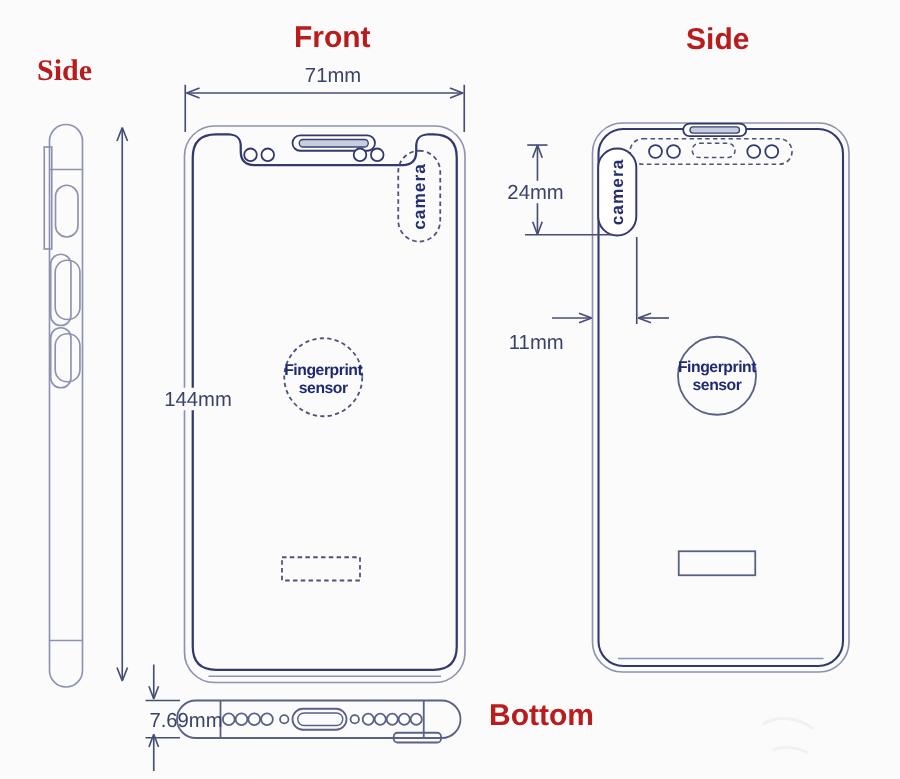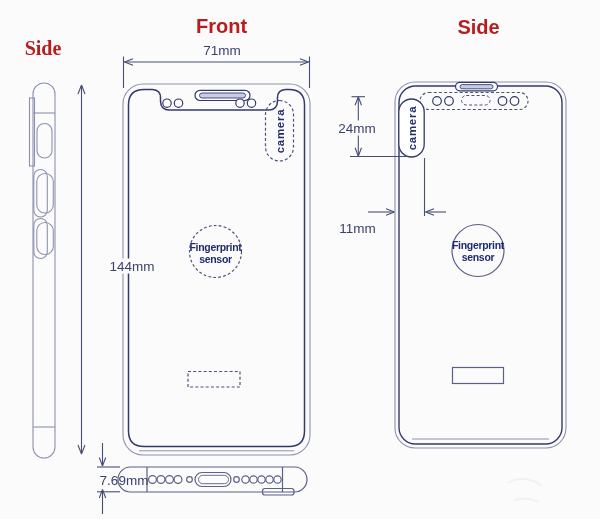--- a/index.html
+++ b/index.html
@@ -130,20 +130,21 @@
     <g stroke="#f3f0ea" stroke-width="2" opacity="0.9">
       <path d="M508,483 q10,-6 22,-3 q8,2 12,6"></path>
       <path d="M515,500 q12,-4 24,2"></path>
     </g>
   </g>
 </svg>
 
 <div class="h" style="left:43px; top:48px;font-family:Liberation Serif, serif;">Side</div>
 <div class="h" style="left:221.5px; top:25.5px;">Front</div>
 <div class="h" style="left:478.5px; top:27px;">Side</div>
+<div class="h" style="left:361px; top:478px;">Bottom</div>
 
 <div class="dim bg" style="left:222px; top:50px;">71mm</div>
 <div class="dim bg" style="left:84px; top:266px;margin-left:48px;">144mm</div>
 <div class="dim bg" style="left:357px; top:127.5px;">24mm</div>
 <div class="dim" style="left:357.5px; top:228px;">11mm</div>
 <div class="dim" style="left:92px; top:480px;margin-left:32px;">7.69mm</div>
 
 <div class="vlabel" style="left:279.5px; top:130.5px;">camera</div>
 <div class="vlabel" style="left:411.5px; top:128px;">camera</div>
 

